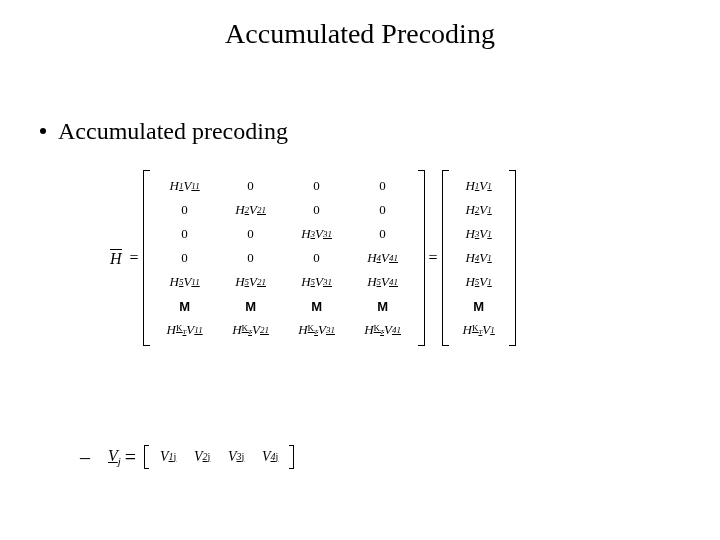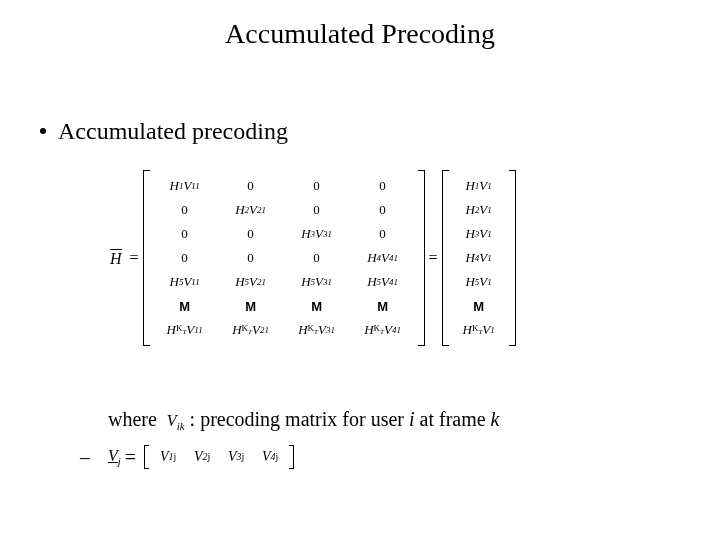--- a/index.html
+++ b/index.html
@@ -94,21 +94,21 @@
   }
   .cell {
     display: flex;
     align-items: center;
     justify-content: center;
     font-family: "Times New Roman", serif;
     font-size: 13px;
     white-space: nowrap;
   }
   .cell .it { font-style: italic; }
-  .cell sub { font-size: 9px; font-style: italic; vertical-align: sub; line-height: 0; }
+  .cell sub { font-size: 9px; font-style: italic; vertical-align: sub; line-height: 0; text-decoration: underline; }
   .cell .ksub { font-style: normal; }
   .vdots-glyph {
     font-weight: bold;
     font-family: Arial, sans-serif;
     font-size: 13px;
   }
   .where-row {
     position: absolute;
     top: 408px;
     left: 108px;
@@ -309,24 +309,20 @@
             <span class="it">H</span>
             <sub><span class="ksub">K</span><sub style="font-size:7px;">T</sub></sub>
             <span class="it">V</span>
             <sub>1</sub>
           </span>
       </span>
       <span class="bracket right"></span>
     </span>
   </div>
 
-  <div class="where-row">
-    <span>where</span>
-    &nbsp;<span class="sym"><span>V</span><sub>ik</sub></span><span> : precoding matrix for user </span><span class="ital">i</span><span> at frame </span><span class="ital">k</span>
-  </div>
 
   <div class="dash-row">
     <span class="dash">–</span>
     <span class="sym"><span>V</span><sub>j</sub></span>
     <span style="margin:0 4px;">=</span>
     <span class="vrow">
       <span class="bracket left"></span>
       <span class="mgrid">
         <span class="cell">
             <span class="it">V</span>

